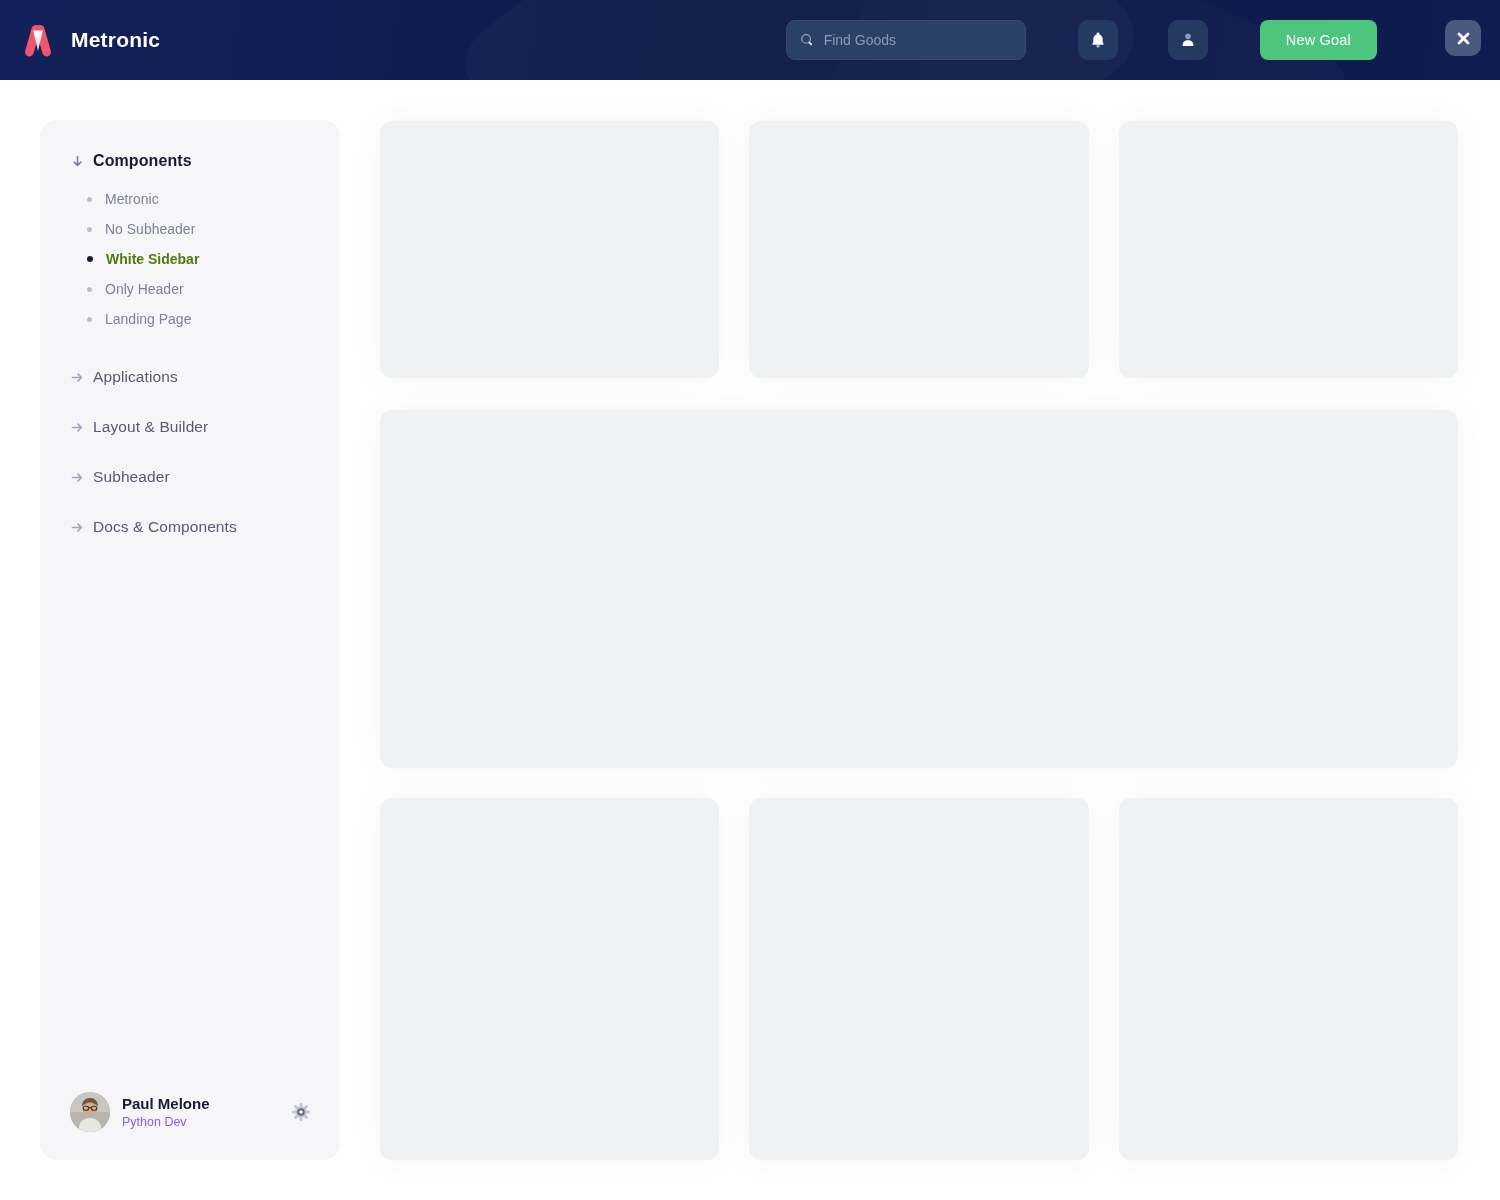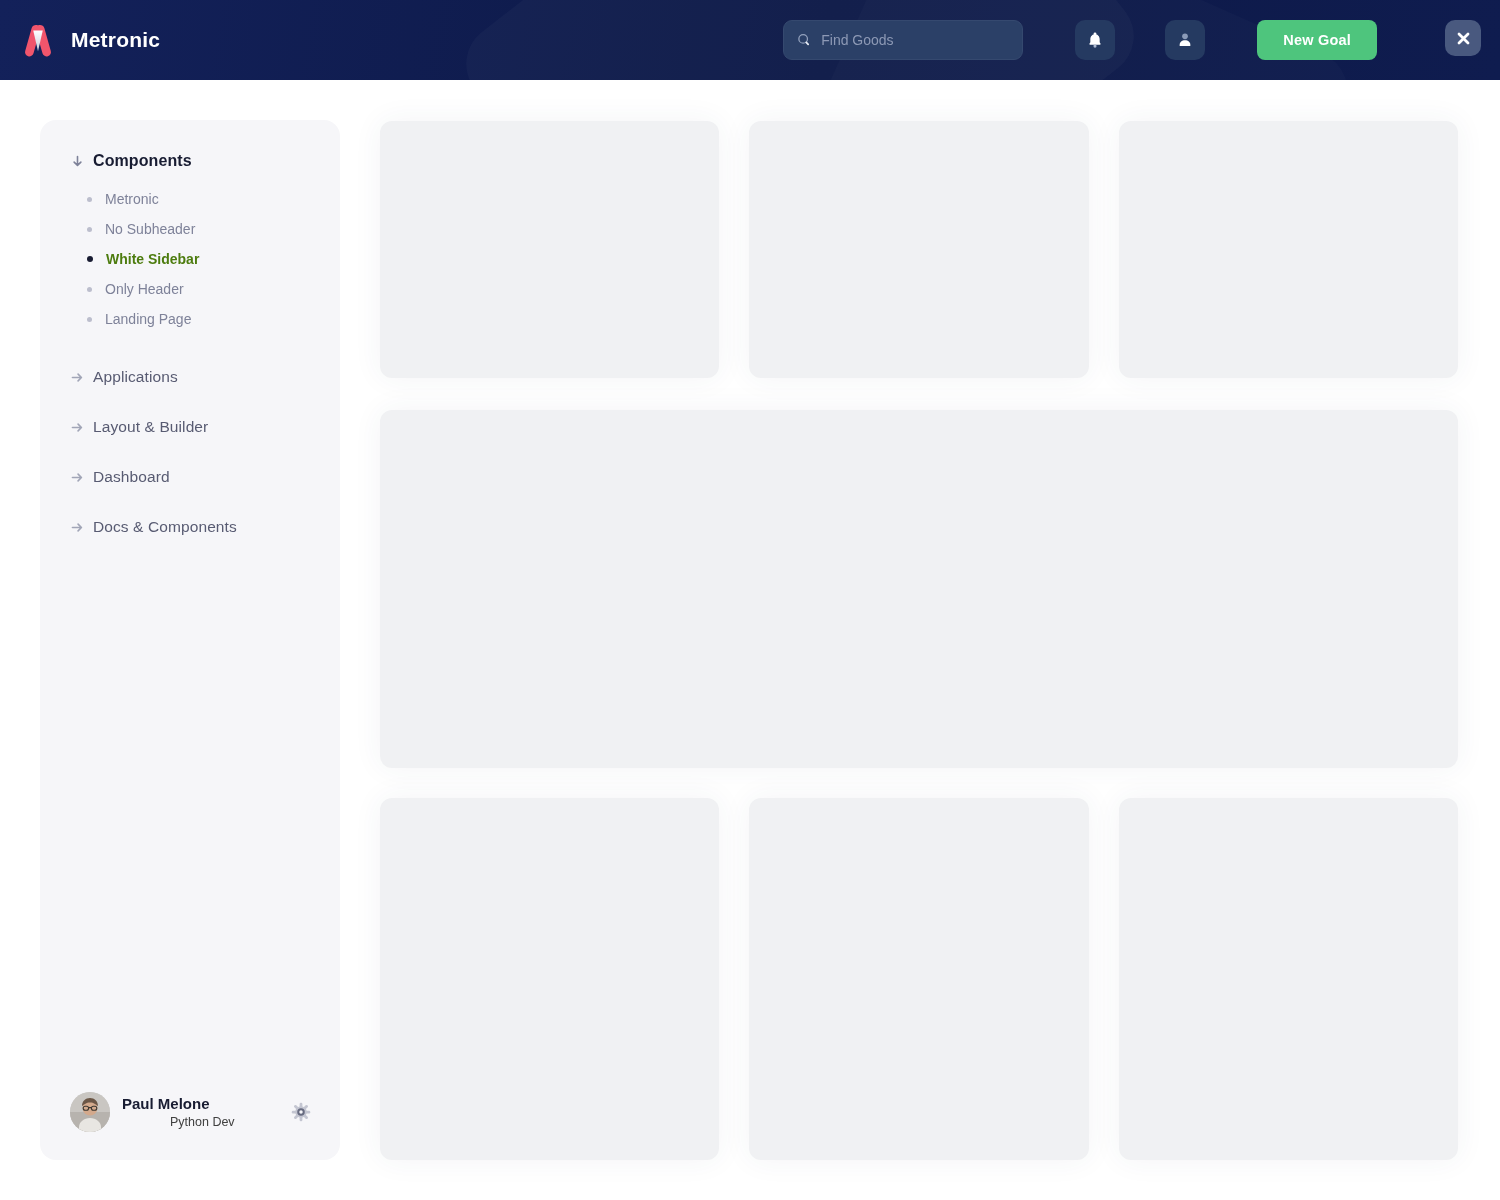--- a/index.html
+++ b/index.html
@@ -46,21 +46,21 @@
   .icon-btn {
     width:40px; height:40px; border:none; border-radius:10px; background:#253a61;
     display:flex; align-items:center; justify-content:center; cursor:pointer;
   }
   .icon-btn + .icon-btn { margin-left:10px; }
   .search-box { margin-right:12px; }
 
   .new-goal-btn {
     margin-left:12px; height:40px; padding:0 26px; border:none; border-radius:8px;
     background:#4ec57d; color:#ffffff; font-family:"Liberation Sans", sans-serif;
-    font-size:14.5px; font-weight:700; cursor:pointer; letter-spacing:0.2px;
+    font-size:14.5px; font-weight:400; cursor:pointer; letter-spacing:0.2px;
   }
   .close-btn {
     margin-left:28px; width:36px; height:36px; border:none; border-radius:10px;
     background:#49597f; display:flex; align-items:center; justify-content:center; cursor:pointer;
   }
 
   
   .sidebar {
     position:absolute; left:40px; top:120px; width:300px; height:1040px;
     background:#f6f6f9; border-radius:16px; z-index:4;
@@ -96,21 +96,21 @@
   .user-block {
     position:absolute; left:30px; right:26px; bottom:28px;
     display:flex; align-items:center; gap:12px;
   }
   .avatar {
     width:40px; height:40px; border-radius:50%; overflow:hidden; flex:0 0 auto;
     background:#cfcfcf;
   }
   .user-meta { flex:1; min-width:0; }
   .user-name { color:#181c32; font-size:15px; font-weight:700; line-height:1.25; }
-  .user-role { color:#404040; font-size:12.5px; margin-top:2px;margin-left:48px; }
+  .user-role { color:#8b5cf6; font-size:12.5px; margin-top:2px; }
   .settings-btn {
     width:26px; height:26px; border:none; background:transparent; cursor:pointer;
     display:flex; align-items:center; justify-content:center;
   }
 
   
   .main {
     position:absolute; left:380px; top:121px; width:1078px;
   }
   .card {
@@ -227,21 +227,21 @@
           </svg>
       </span>
       <span class="label">Layout &amp; Builder</span>
     </div>
     <div class="menu-item">
       <span class="arr">
         <svg width="15" height="15" viewBox="0 0 16 16">
             <path d="M2.6 8h9.2 M8.6 4.4 12.2 8l-3.6 3.6" stroke="#a1a5b7" stroke-width="1.7" fill="none" stroke-linecap="round" stroke-linejoin="round"></path>
           </svg>
       </span>
-      <span class="label">Dashboard</span>
+      <span class="label">Subheader</span>
     </div>
     <div class="menu-item">
       <span class="arr">
         <svg width="15" height="15" viewBox="0 0 16 16">
             <path d="M2.6 8h9.2 M8.6 4.4 12.2 8l-3.6 3.6" stroke="#a1a5b7" stroke-width="1.7" fill="none" stroke-linecap="round" stroke-linejoin="round"></path>
           </svg>
       </span>
       <span class="label">Docs &amp; Components</span>
     </div>
   </nav>

